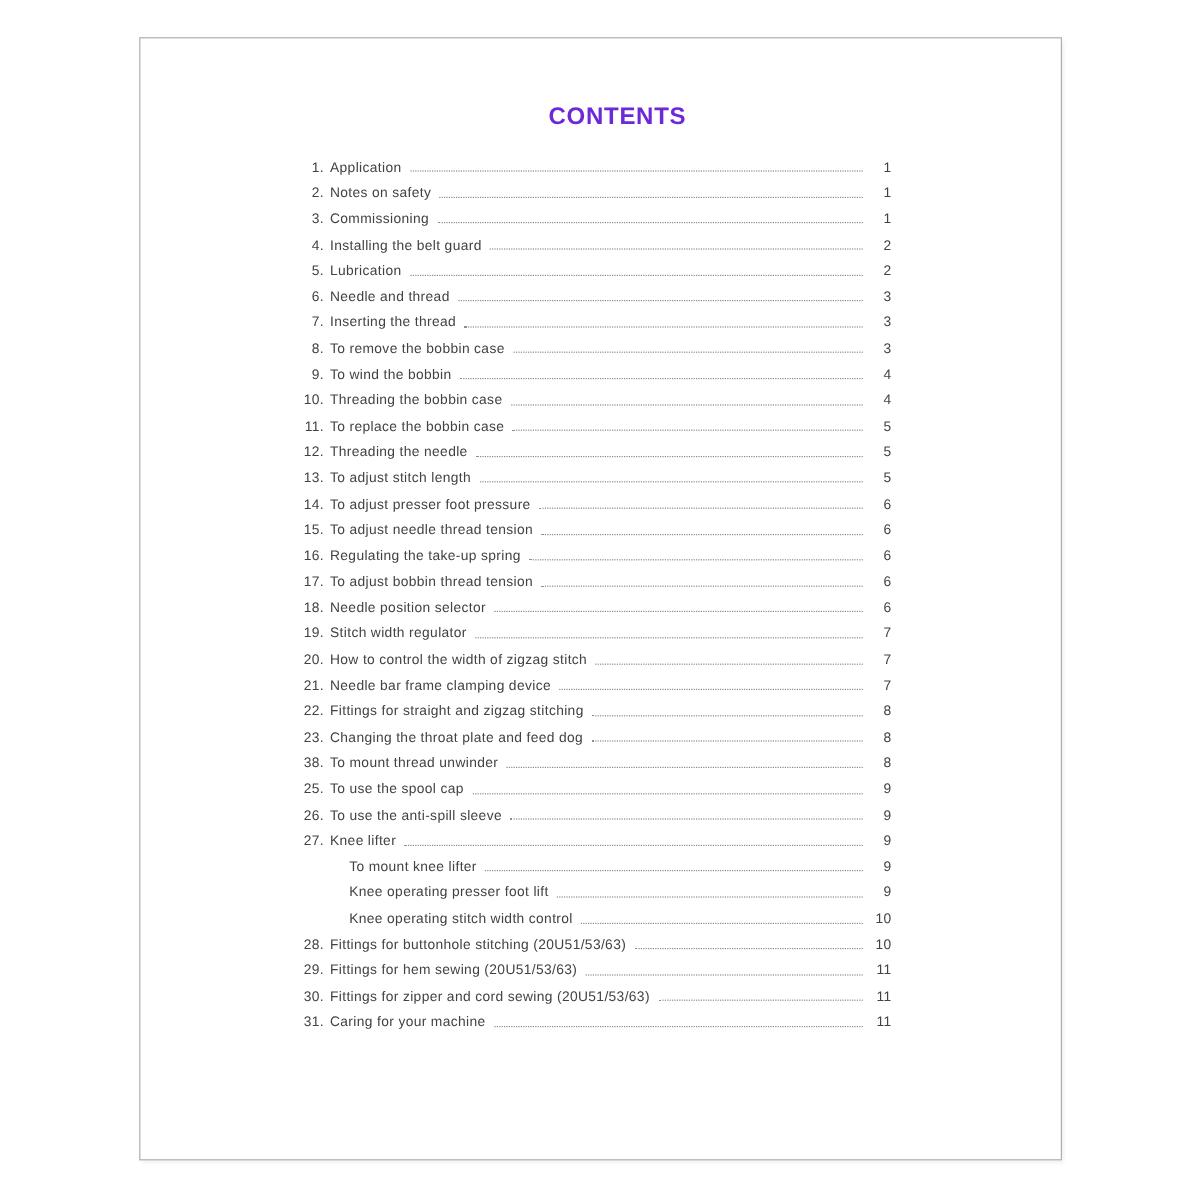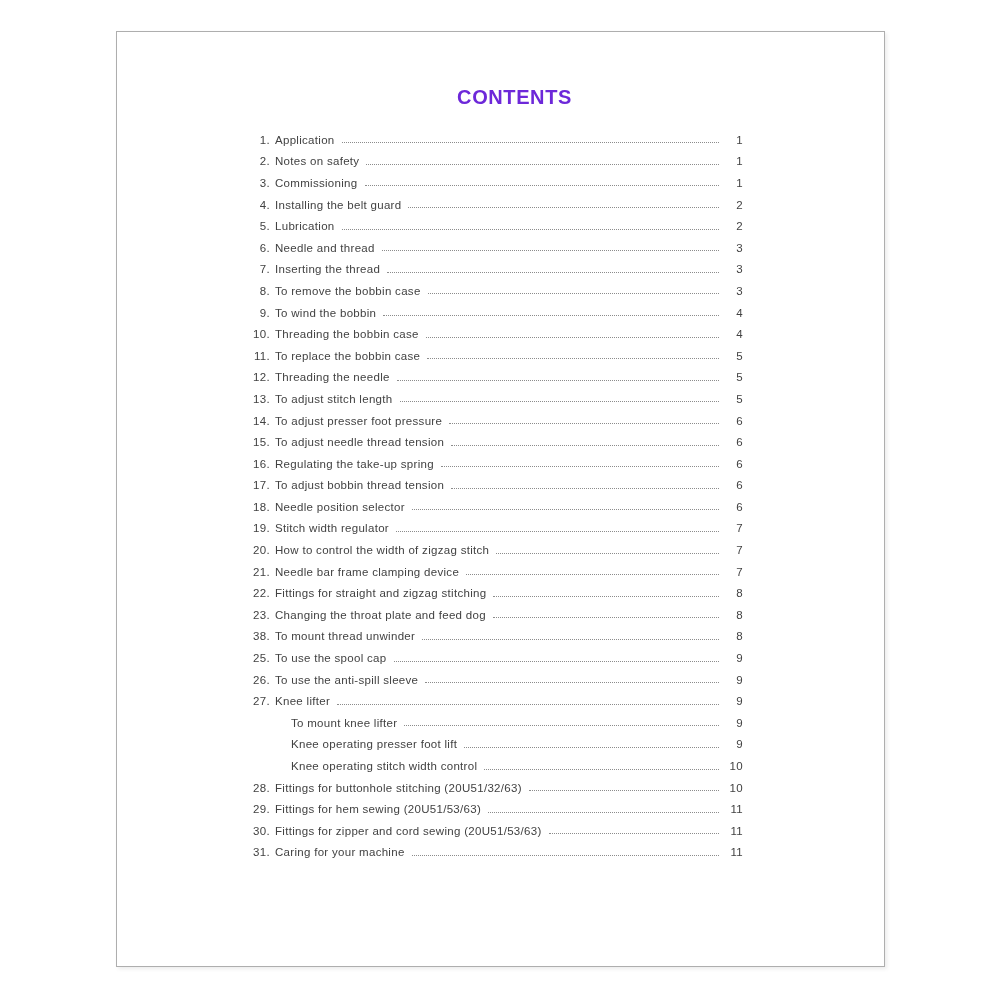--- a/index.html
+++ b/index.html
@@ -291,21 +291,21 @@
 
   <div class="row indent">
     <span class="num"></span>
     <span class="txt">Knee operating stitch width control</span>
     <span class="leader"></span>
     <span class="pg">10</span>
   </div>
 
   <div class="row">
     <span class="num">28.</span>
-    <span class="txt">Fittings for buttonhole stitching (20U51/32/63)</span>
+    <span class="txt">Fittings for buttonhole stitching (20U51/53/63)</span>
     <span class="leader"></span>
     <span class="pg">10</span>
   </div>
 
   <div class="row">
     <span class="num">29.</span>
     <span class="txt">Fittings for hem sewing (20U51/53/63)</span>
     <span class="leader"></span>
     <span class="pg">11</span>
   </div>

